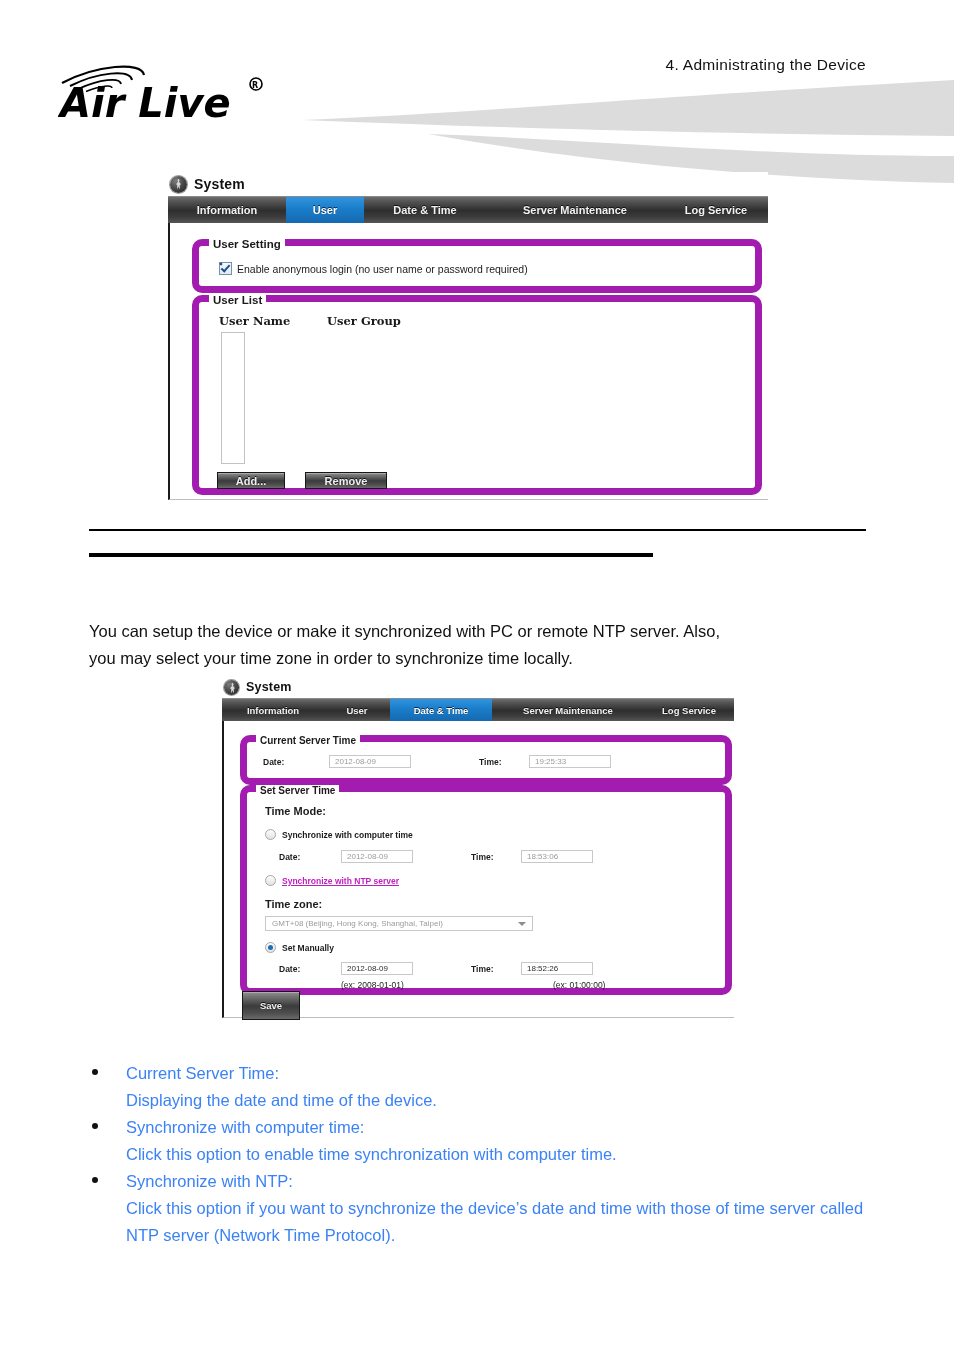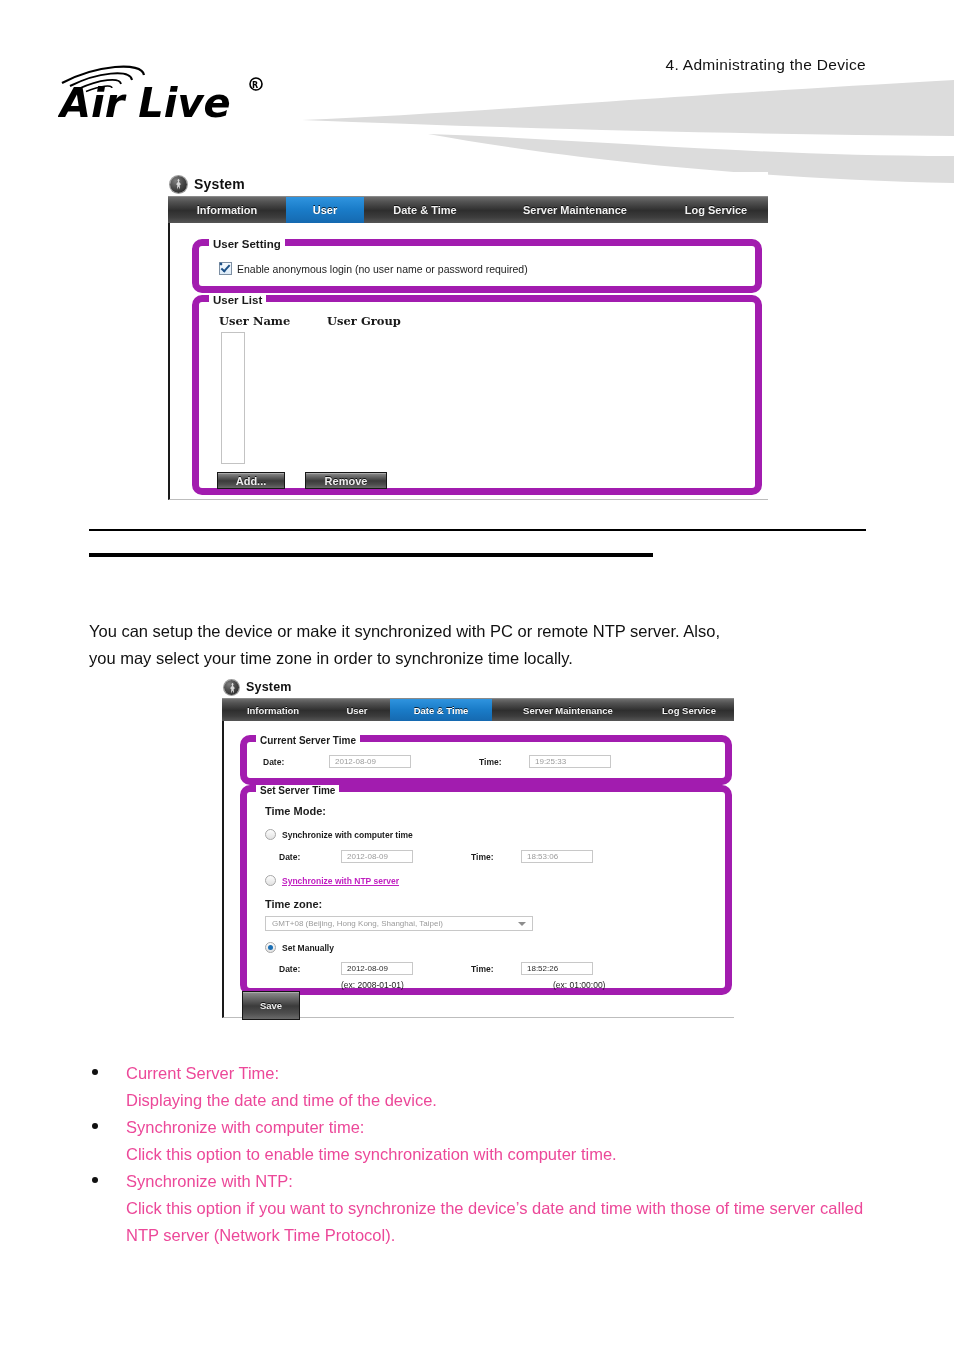--- a/index.html
+++ b/index.html
@@ -93,21 +93,21 @@
   }
   .listbox{border:1px solid #c3c3c3;background:#fff;box-sizing:border-box;}
   .colhead{font-family:"DejaVu Serif",serif;font-weight:bold;color:#1a1a1a;white-space:nowrap;}
   .lbl{color:#1c1c1c;white-space:nowrap;}
   .ntp-link{color:#c01fc0;text-decoration:underline;font-weight:bold;white-space:nowrap;}
   
   .rule{position:absolute;background:#000;}
   .para{
     position:absolute;font-size:16.5px;line-height:27px;color:#111;
   }
-  .bullets{position:absolute;left:88px;top:1060px;width:800px;font-size:16.5px;line-height:27px;color:#ec4899;}
+  .bullets{position:absolute;left:88px;top:1060px;width:800px;font-size:16.5px;line-height:27px;color:#3b82f6;}
   .bullet-item{position:relative;margin-bottom:0;}
   .bullet-item .dot{
     position:absolute;left:4px;top:9px;width:6px;height:6px;border-radius:50%;background:#111;
   }
   .bullet-item .b-title{margin-left:38px;}
   .bullet-item .b-desc{margin-left:38px;}
 </style>
 </head>
 <body>
 

